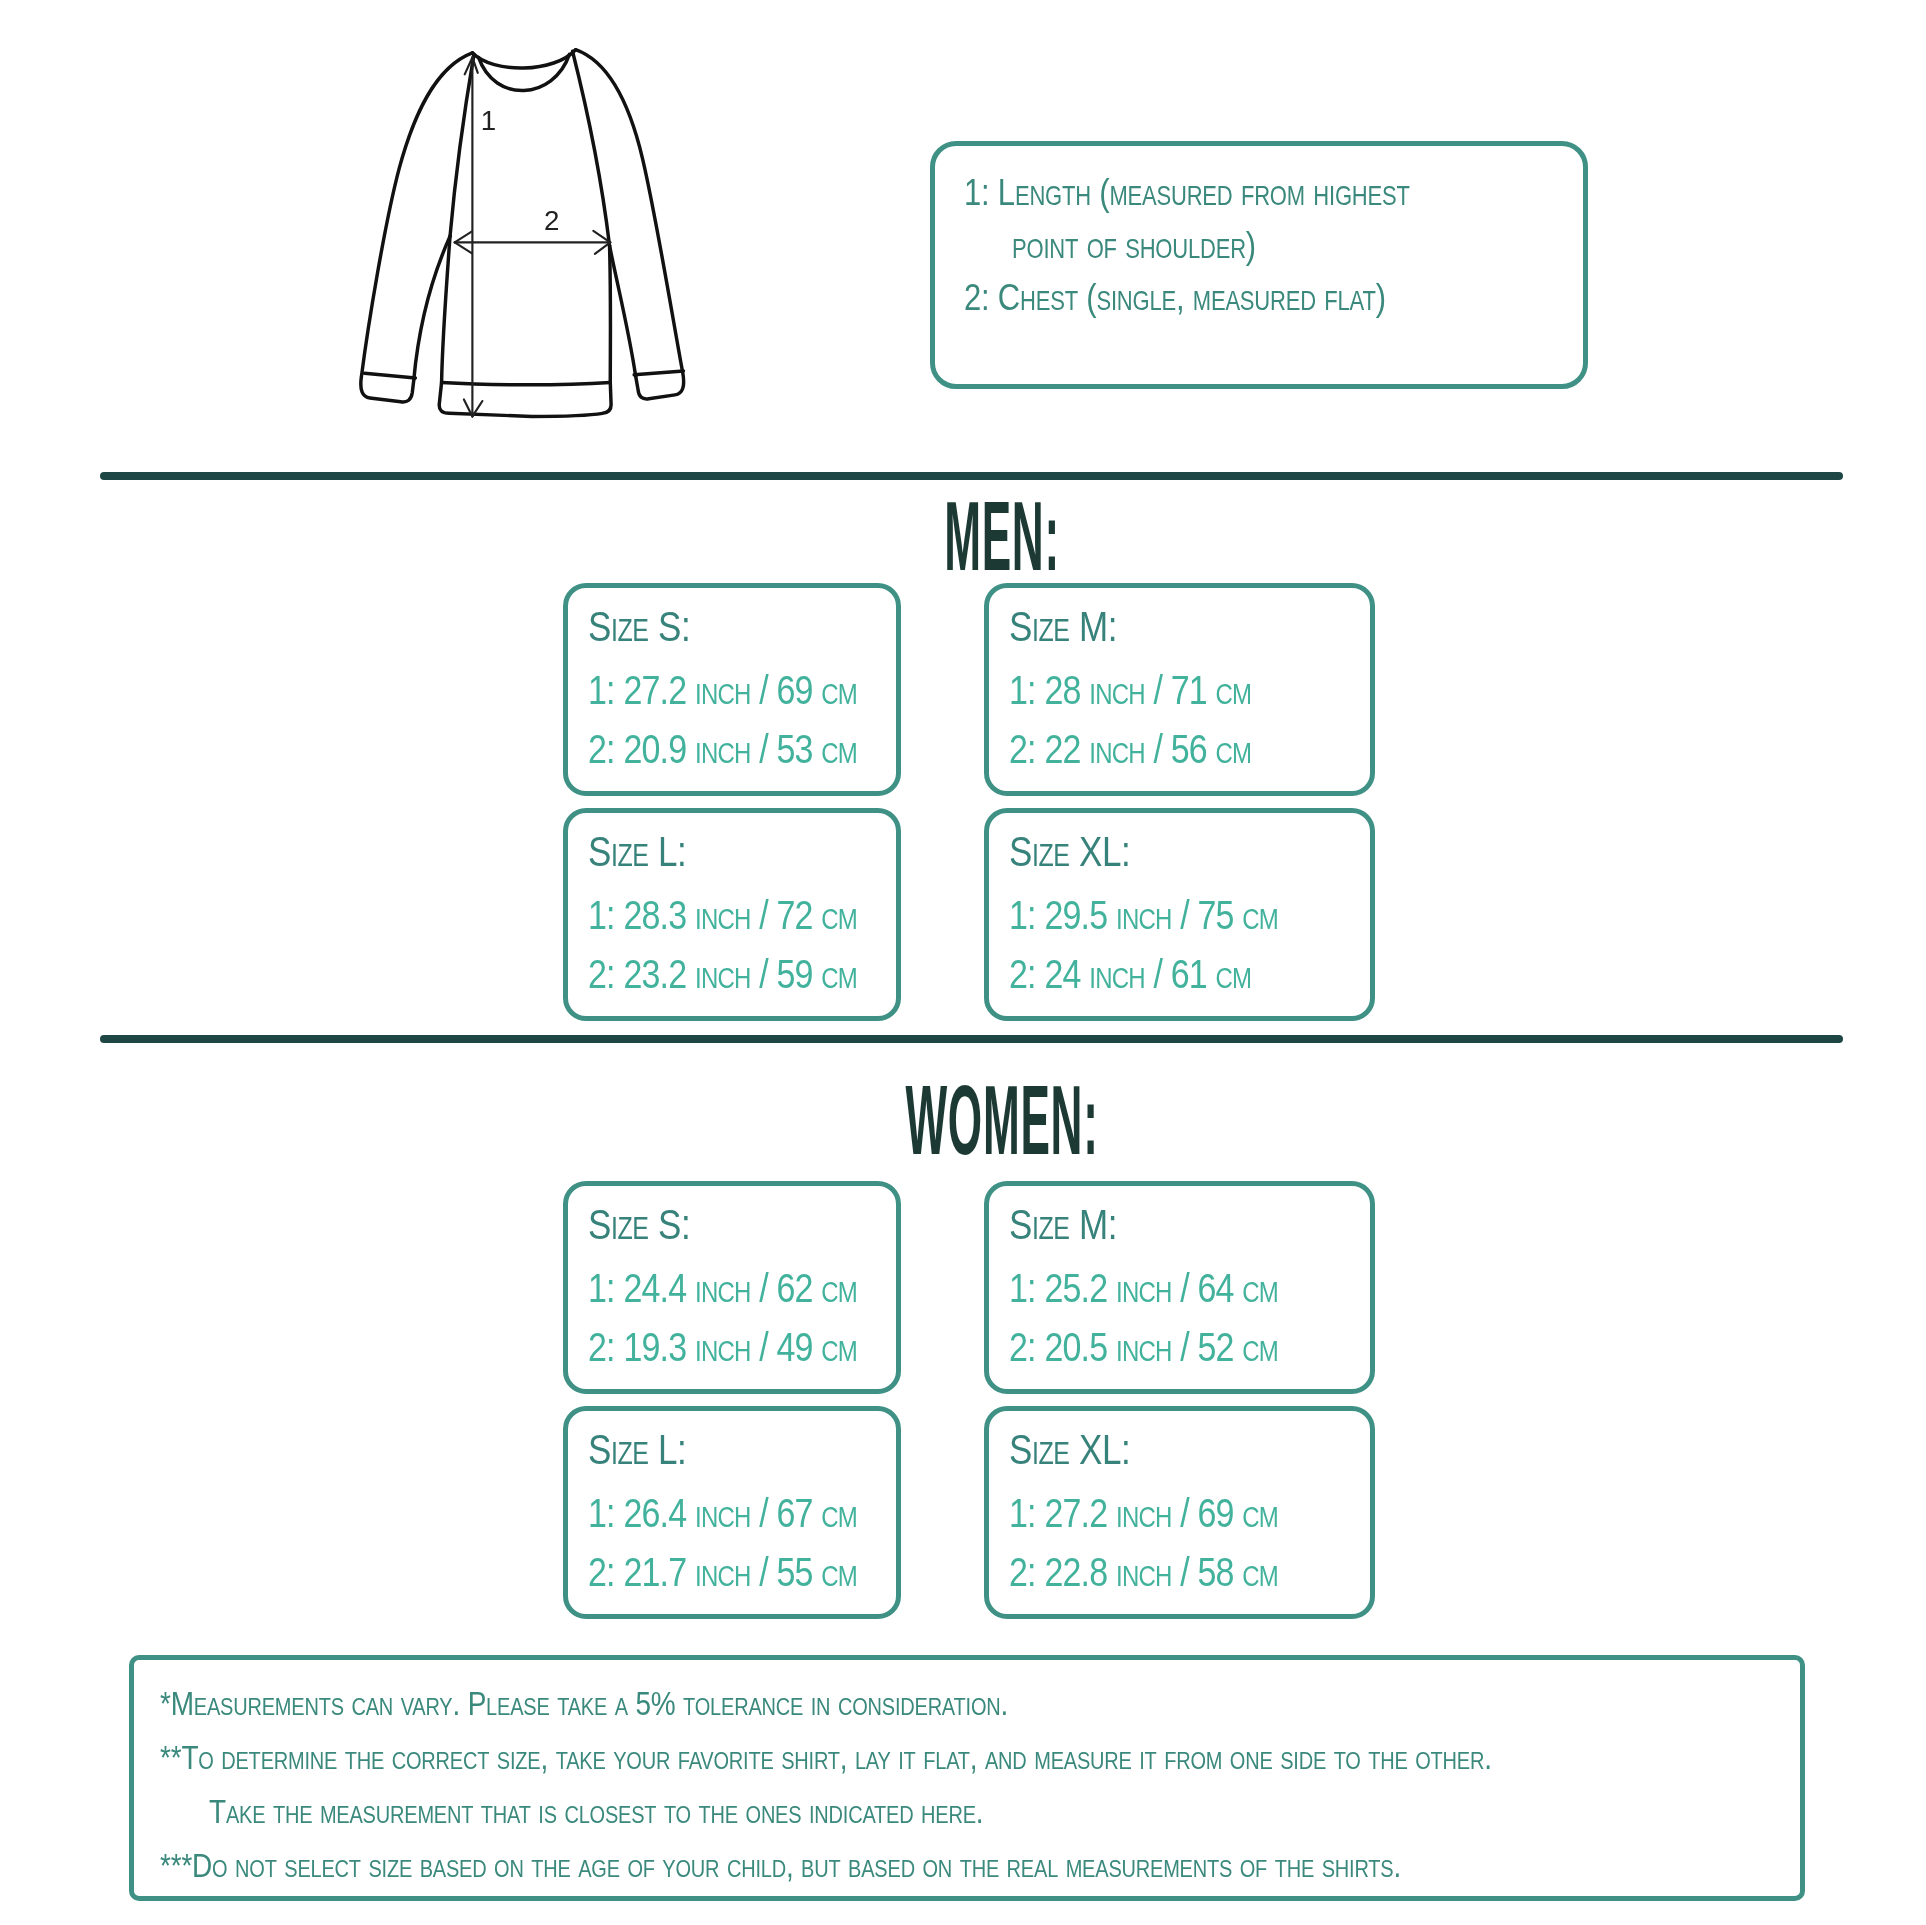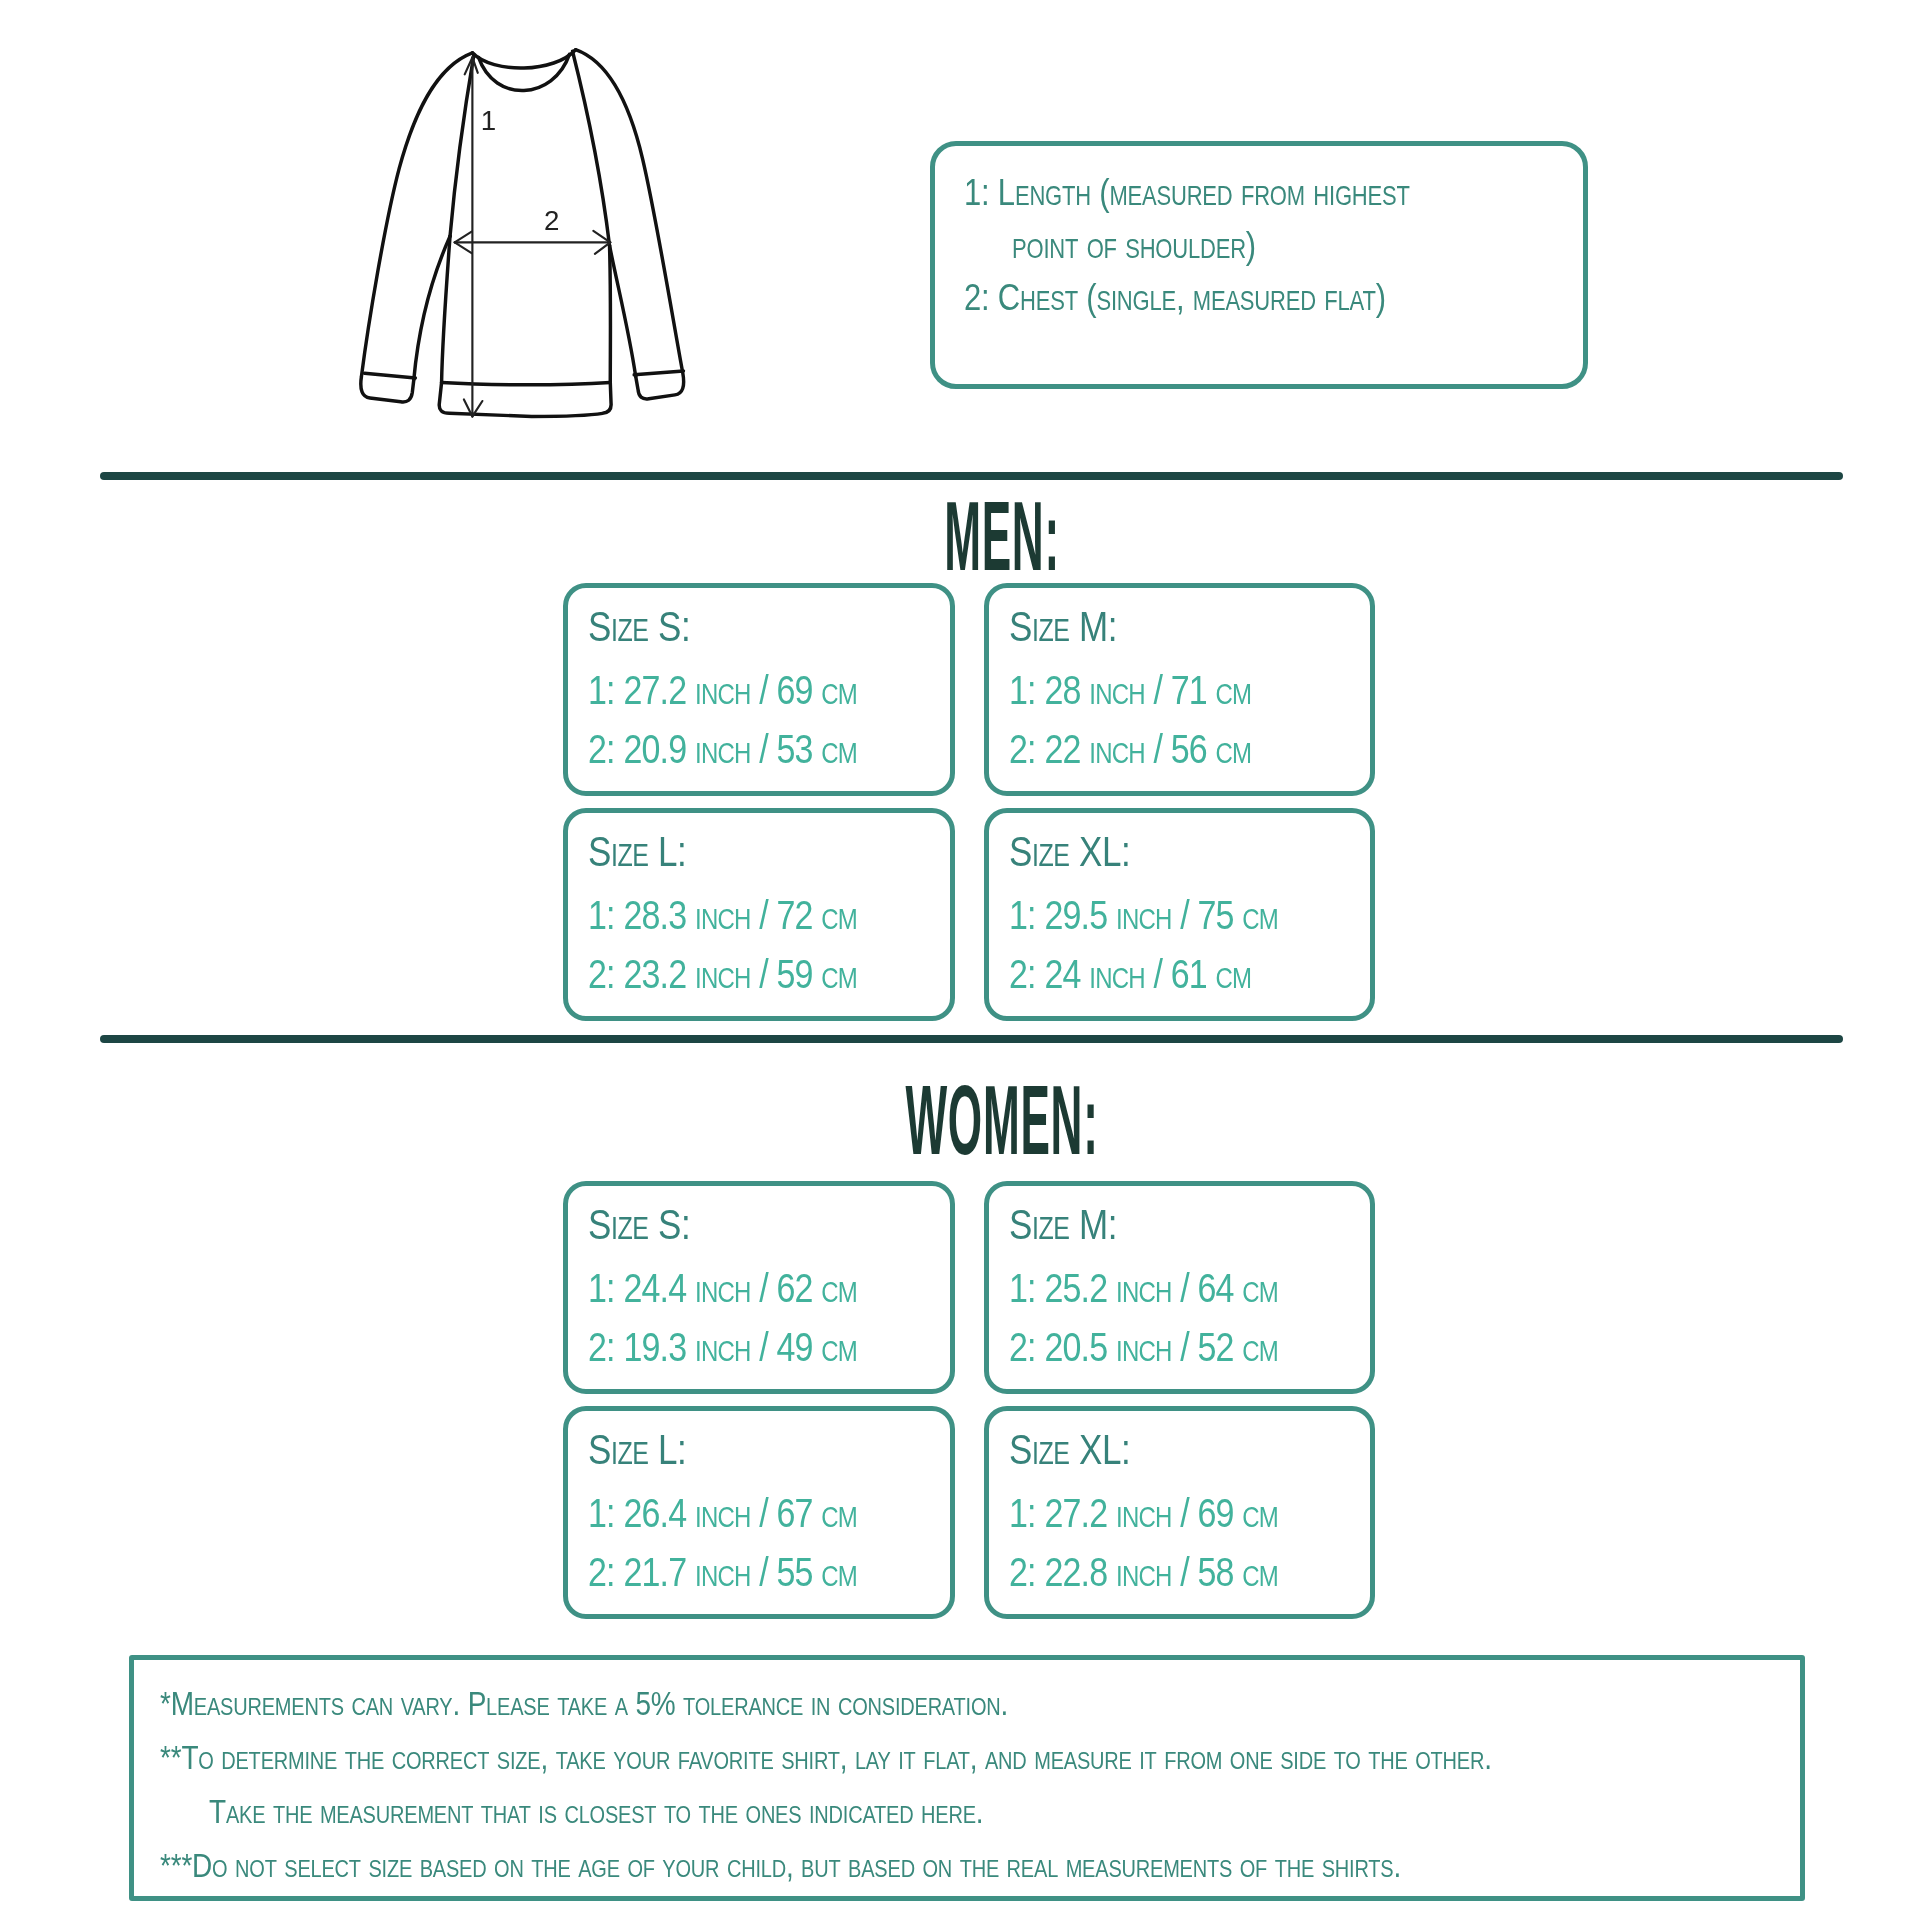--- a/index.html
+++ b/index.html
@@ -38,21 +38,21 @@
     position:absolute;left:578px;width:848px;height:74px;line-height:74px;
     text-align:center;font-size:52px;font-weight:700;letter-spacing:0.8px;
     color:#1C3A33;transform:scale(0.85,1.9);transform-origin:center center;
     white-space:nowrap;
   }
   .section-heading.men{top:499px;}
   .section-heading.women{top:1083px;}
 
   
   .size-box{
-    position:absolute;width:392px;height:213px;
+    position:absolute;width:338px;height:213px;
     border:5.4px solid #3F9185;border-radius:23px;box-sizing:border-box;
     padding:12.3px 18.5px 0 20px;background:#fff;
   }
   .size-title{
     font-size:35px;line-height:43px;color:#37827A;letter-spacing:-0.4px;
     margin-bottom:6.2px;white-space:nowrap;
   }
   .size-line{
     font-size:34px;line-height:49px;color:#42B29C;letter-spacing:-0.8px;
     white-space:nowrap;
@@ -62,21 +62,21 @@
   .men-l {left:563px; top:808px;}
   .men-xl{left:984px;top:808px;width:391px;}
   .wom-s {left:563px; top:1181px;}
   .wom-m {left:984px;top:1181px;width:391px;}
   .wom-l {left:563px; top:1406px;}
   .wom-xl{left:984px;top:1406px;width:391px;}
 
   
   .footer-box{
     position:absolute;left:129px;top:1655px;width:1676px;height:246px;
-    border:5.4px solid #3F9185;border-radius:3px;box-sizing:border-box;
+    border:5.4px solid #3F9185;border-radius:10px;box-sizing:border-box;
     padding:17px 21px 0 26px;
   }
   .footer-inner{transform:scaleY(1.2);transform-origin:0 0;}
   .footnote-line{
     font-size:28px;line-height:45px;color:#3A897C;letter-spacing:-0.2px;
     white-space:nowrap;
   }
   .footnote-line.indent{padding-left:49px;}
 </style>
 </head>

